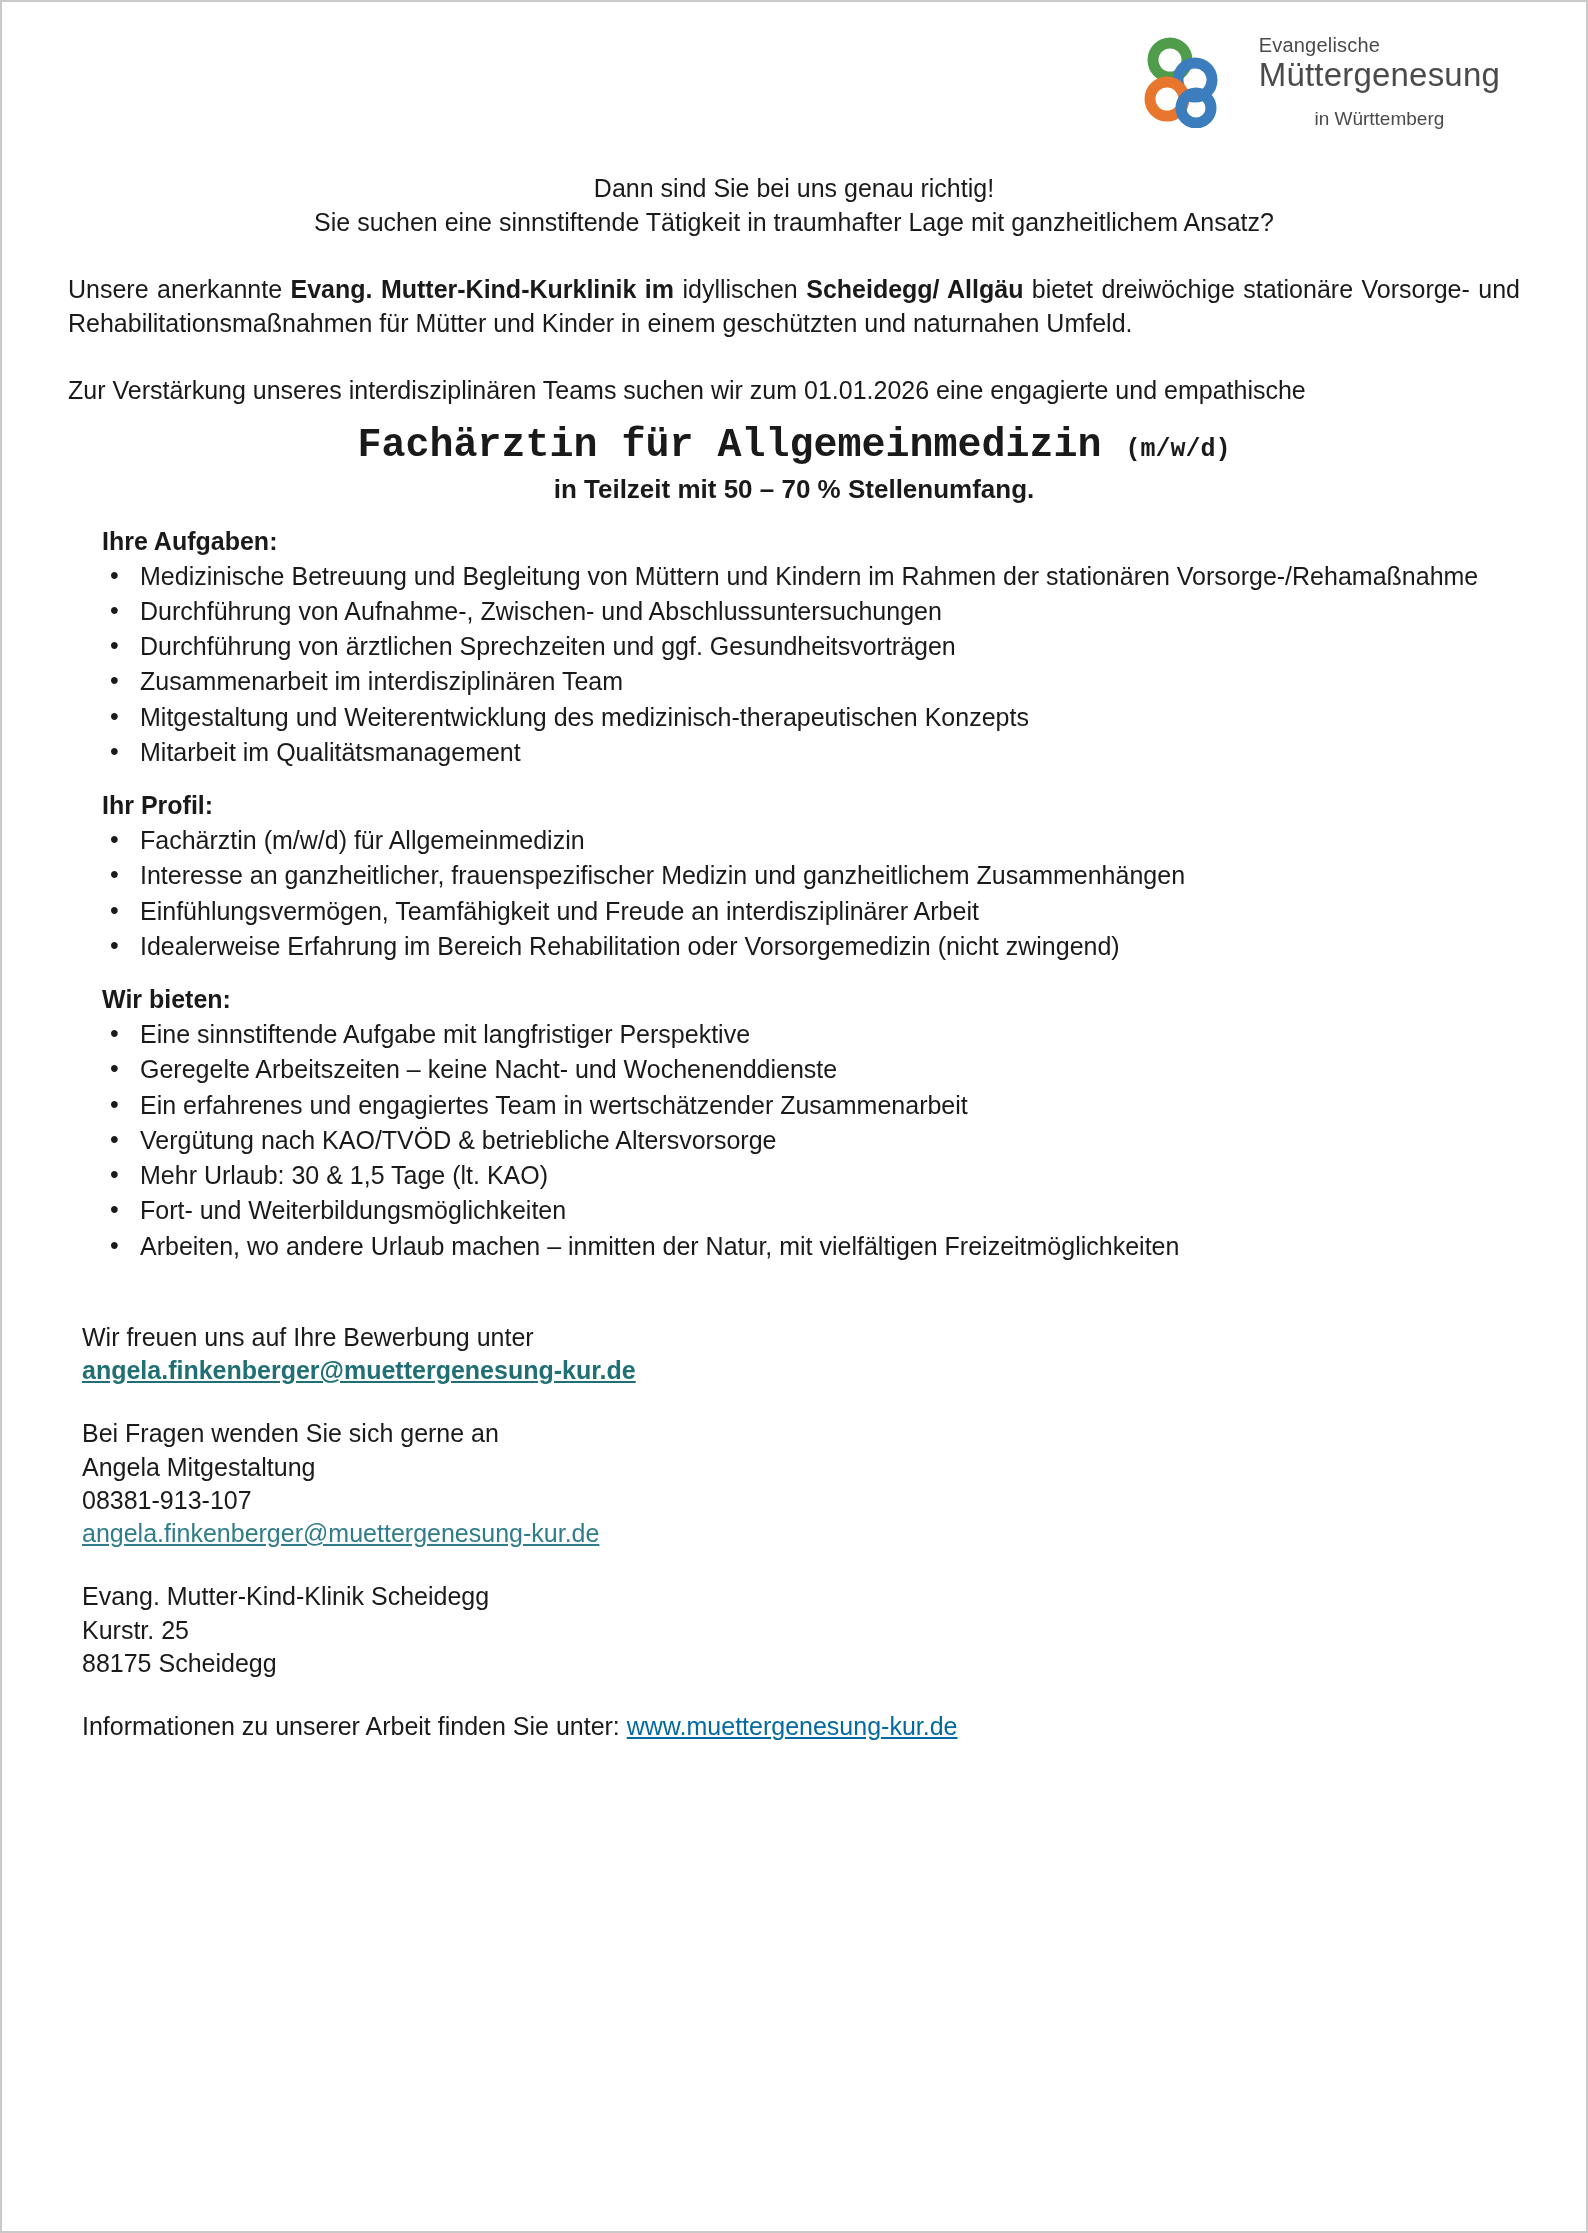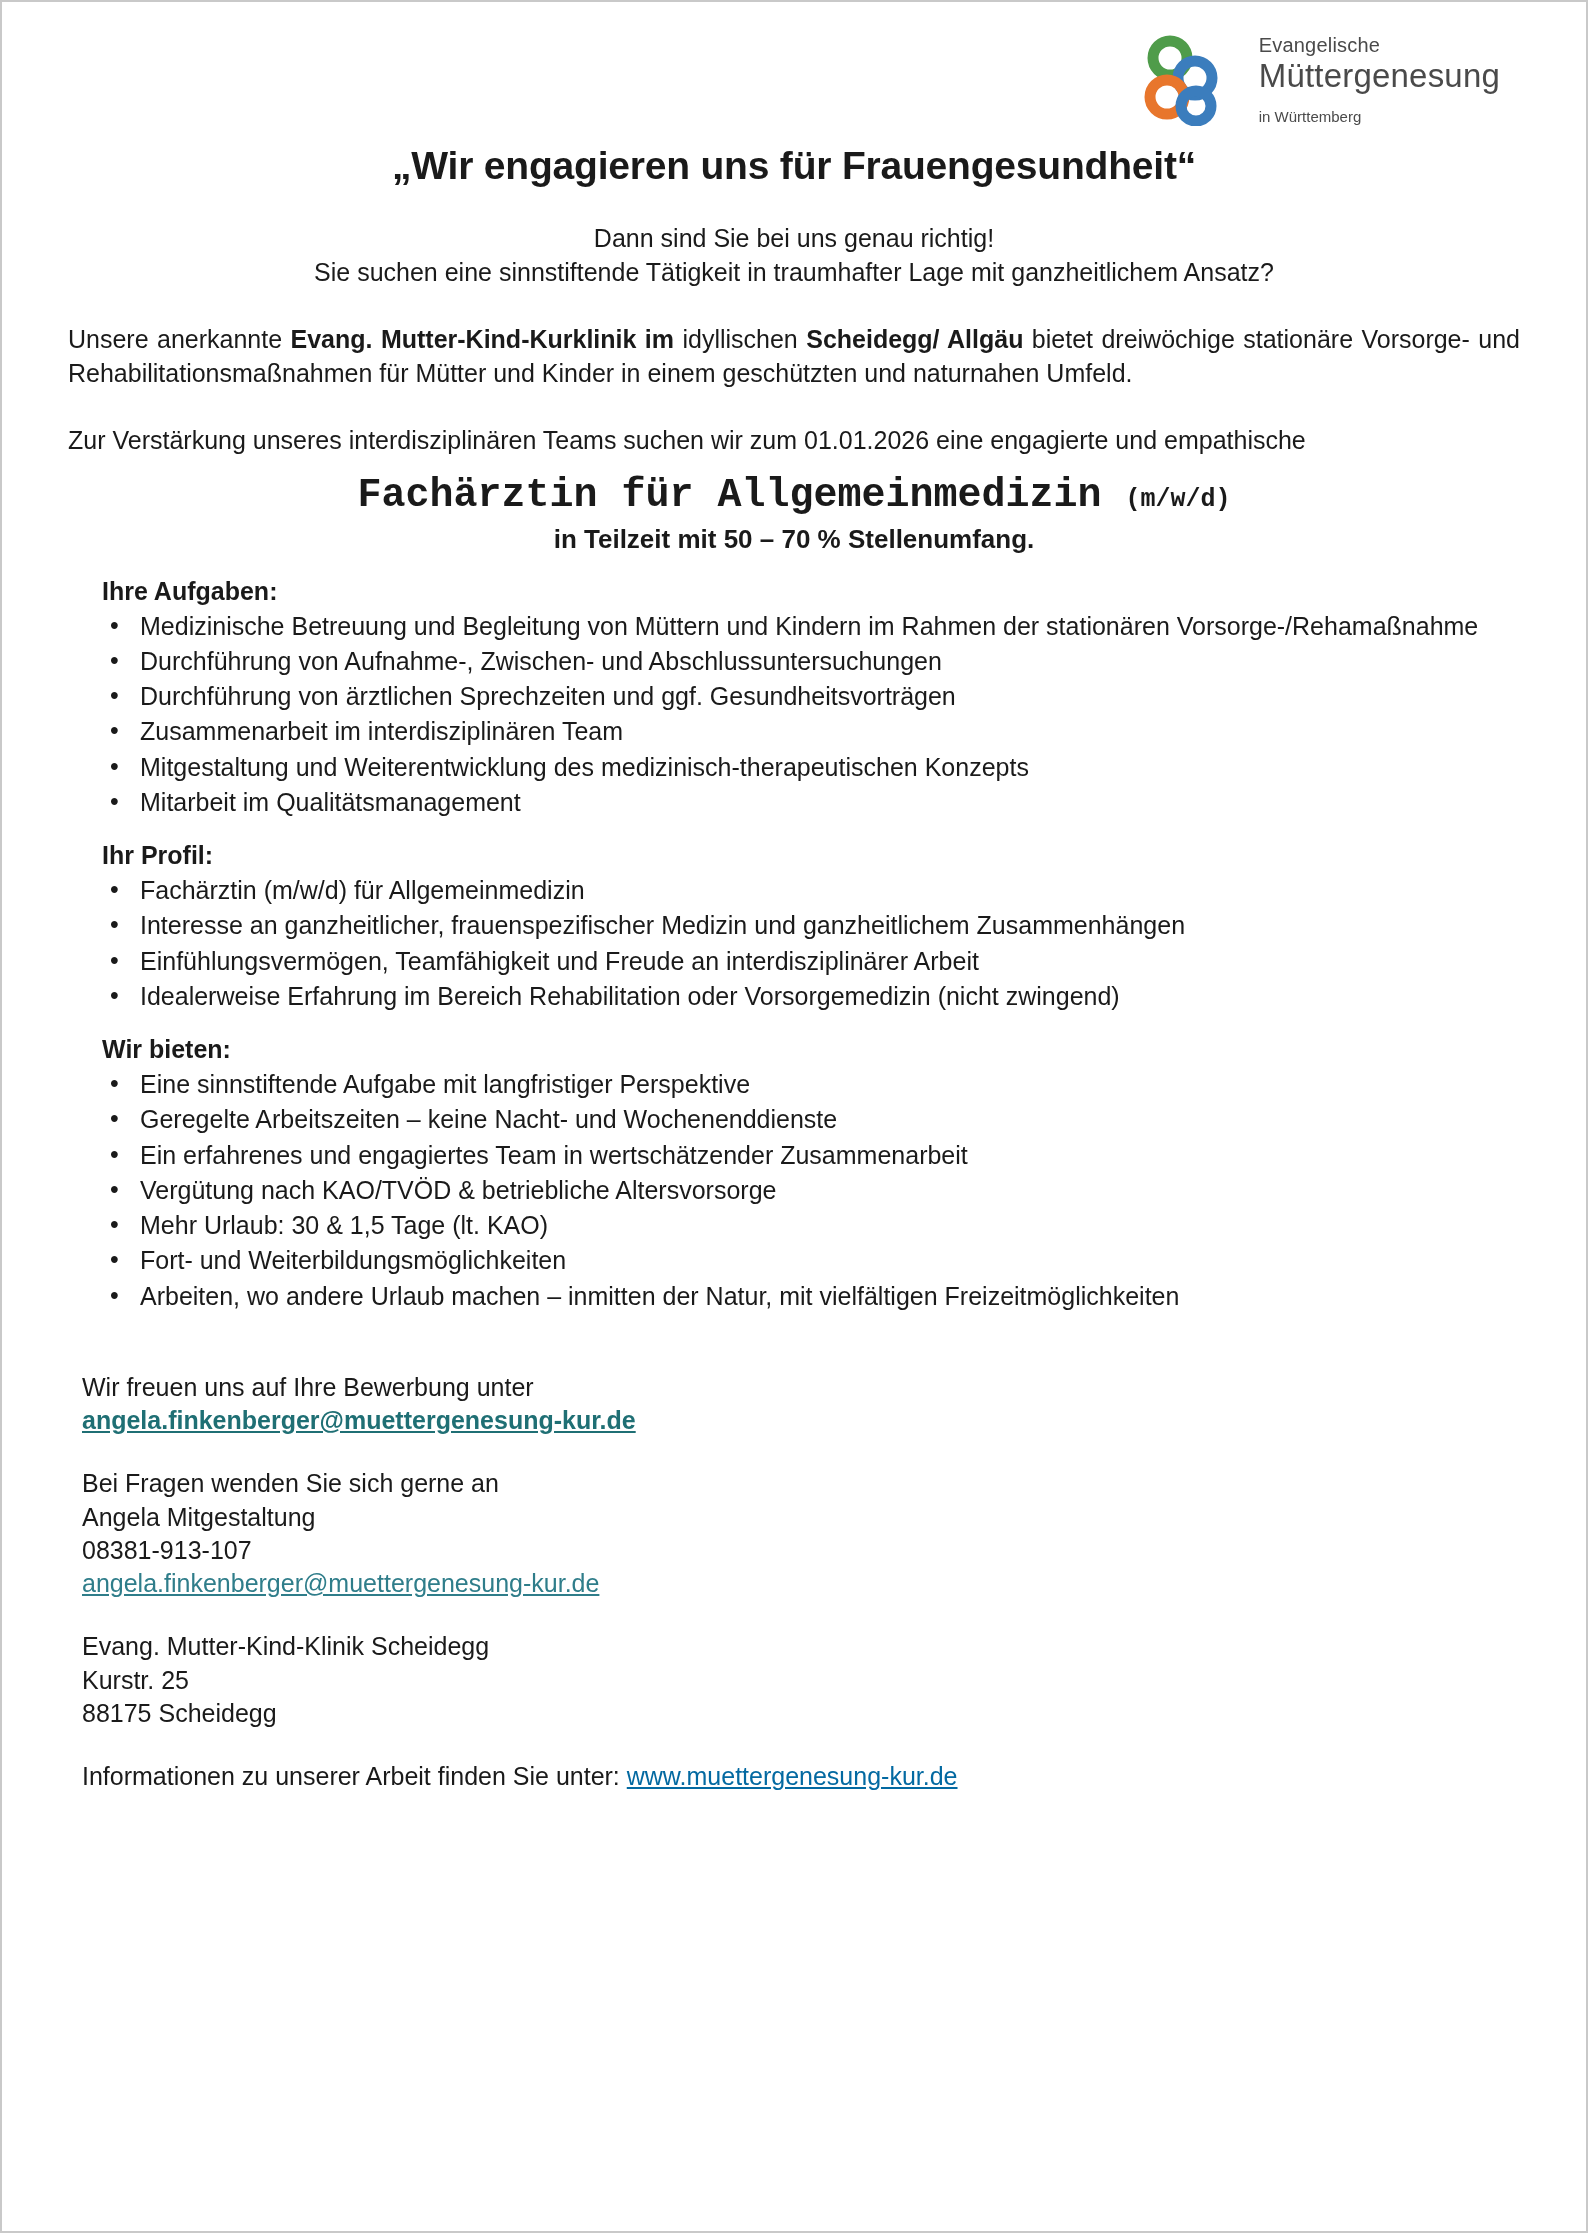--- a/index.html
+++ b/index.html
@@ -59,22 +59,23 @@
   .logo-line1 {
     font-size: 20px;
     letter-spacing: .2px;
   }
   .logo-line2 {
     font-size: 33px;
     letter-spacing: .2px;
     margin-top: 1px;
   }
   .logo-line3 {
-    font-size: 15px;
+    font-size: 19px;
     margin-top: 14px;
+    text-align: center;
   }
 
   
   h1.headline {
     font-size: 39px;
     font-weight: bold;
     text-align: center;
     margin: 6px 0 0 0;
     letter-spacing: -0.2px;
   }
@@ -179,21 +180,20 @@
           </svg>
         </div>
         <div class="logo-text">
           <div class="logo-line1">Evangelische</div>
           <div class="logo-line2">Müttergenesung</div>
           <div class="logo-line3">in Württemberg</div>
         </div>
       </div>
     </div>
 
-    <h1 class="headline">„Wir engagieren uns für Frauengesundheit“</h1>
 
     <div class="intro">
       <div>Dann sind Sie bei uns genau richtig!</div>
       <div>Sie suchen eine sinnstiftende Tätigkeit in traumhafter Lage mit ganzheitlichem Ansatz?</div>
     </div>
 
     <p class="body"><span>Unsere anerkannte </span><b>Evang. Mutter-Kind-Kurklinik im</b><span> idyllischen </span><b>Scheidegg/ Allgäu</b><span> bietet dreiwöchige stationäre Vorsorge- und Rehabilitationsmaßnahmen für Mütter und Kinder in einem geschützten und naturnahen Umfeld.</span></p>
 
     <p class="body nojust">Zur Verstärkung unseres interdisziplinären Teams suchen wir  zum 01.01.2026 eine engagierte und empathische</p>
 

